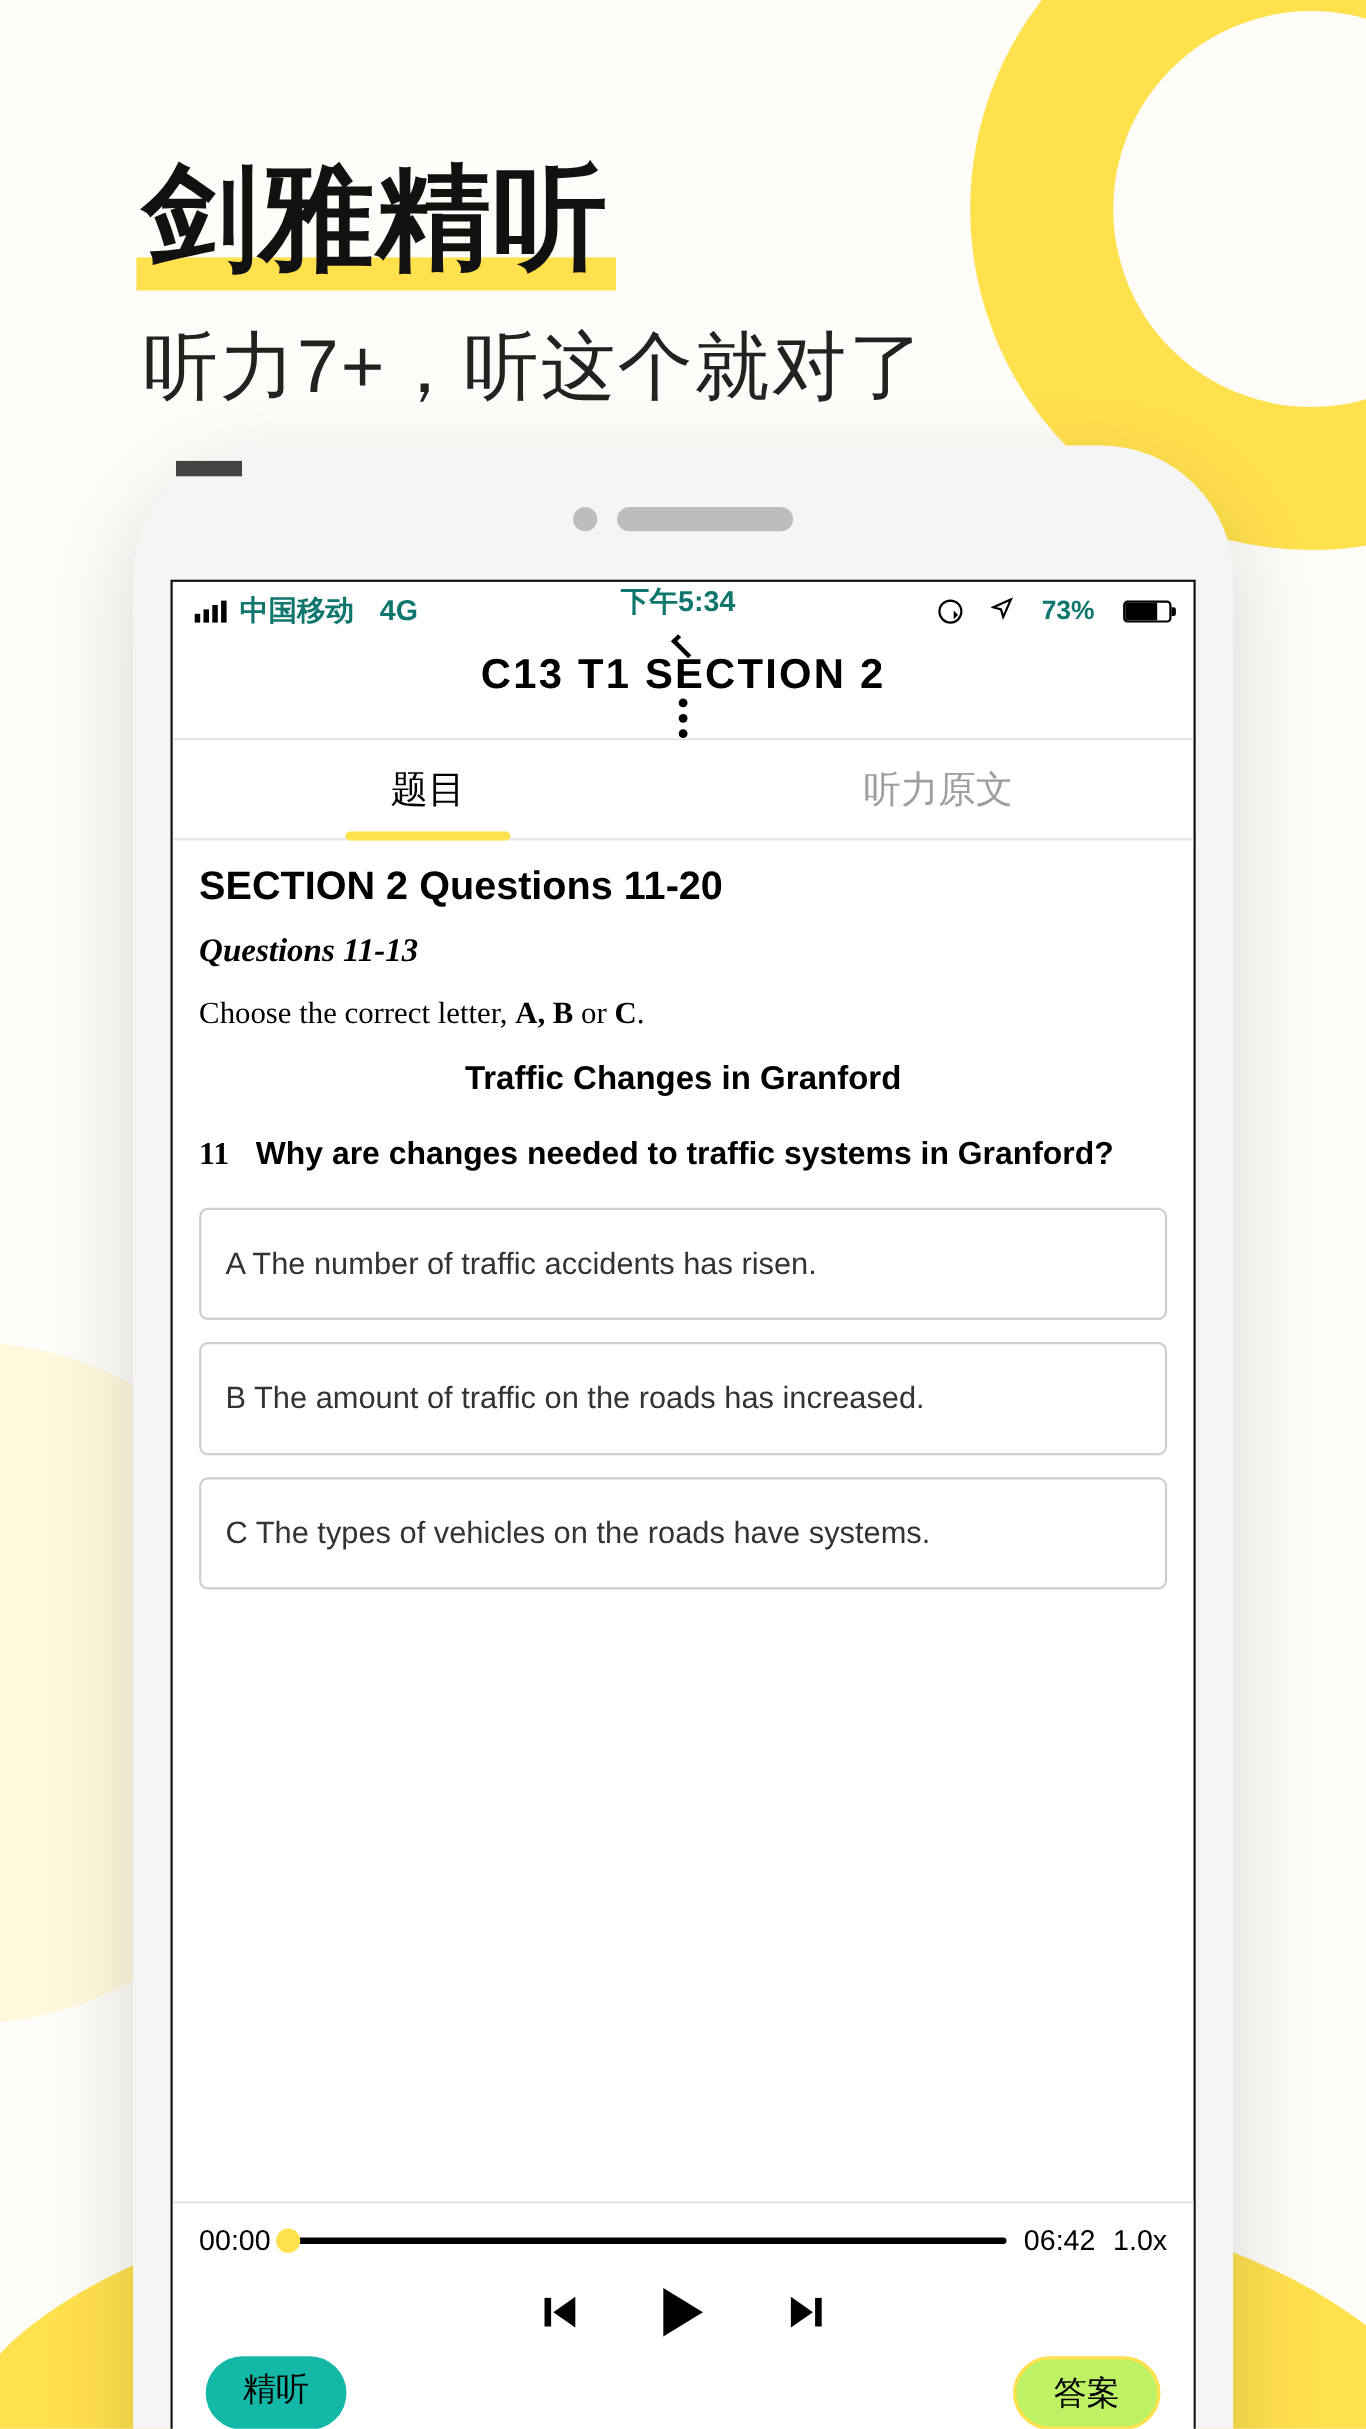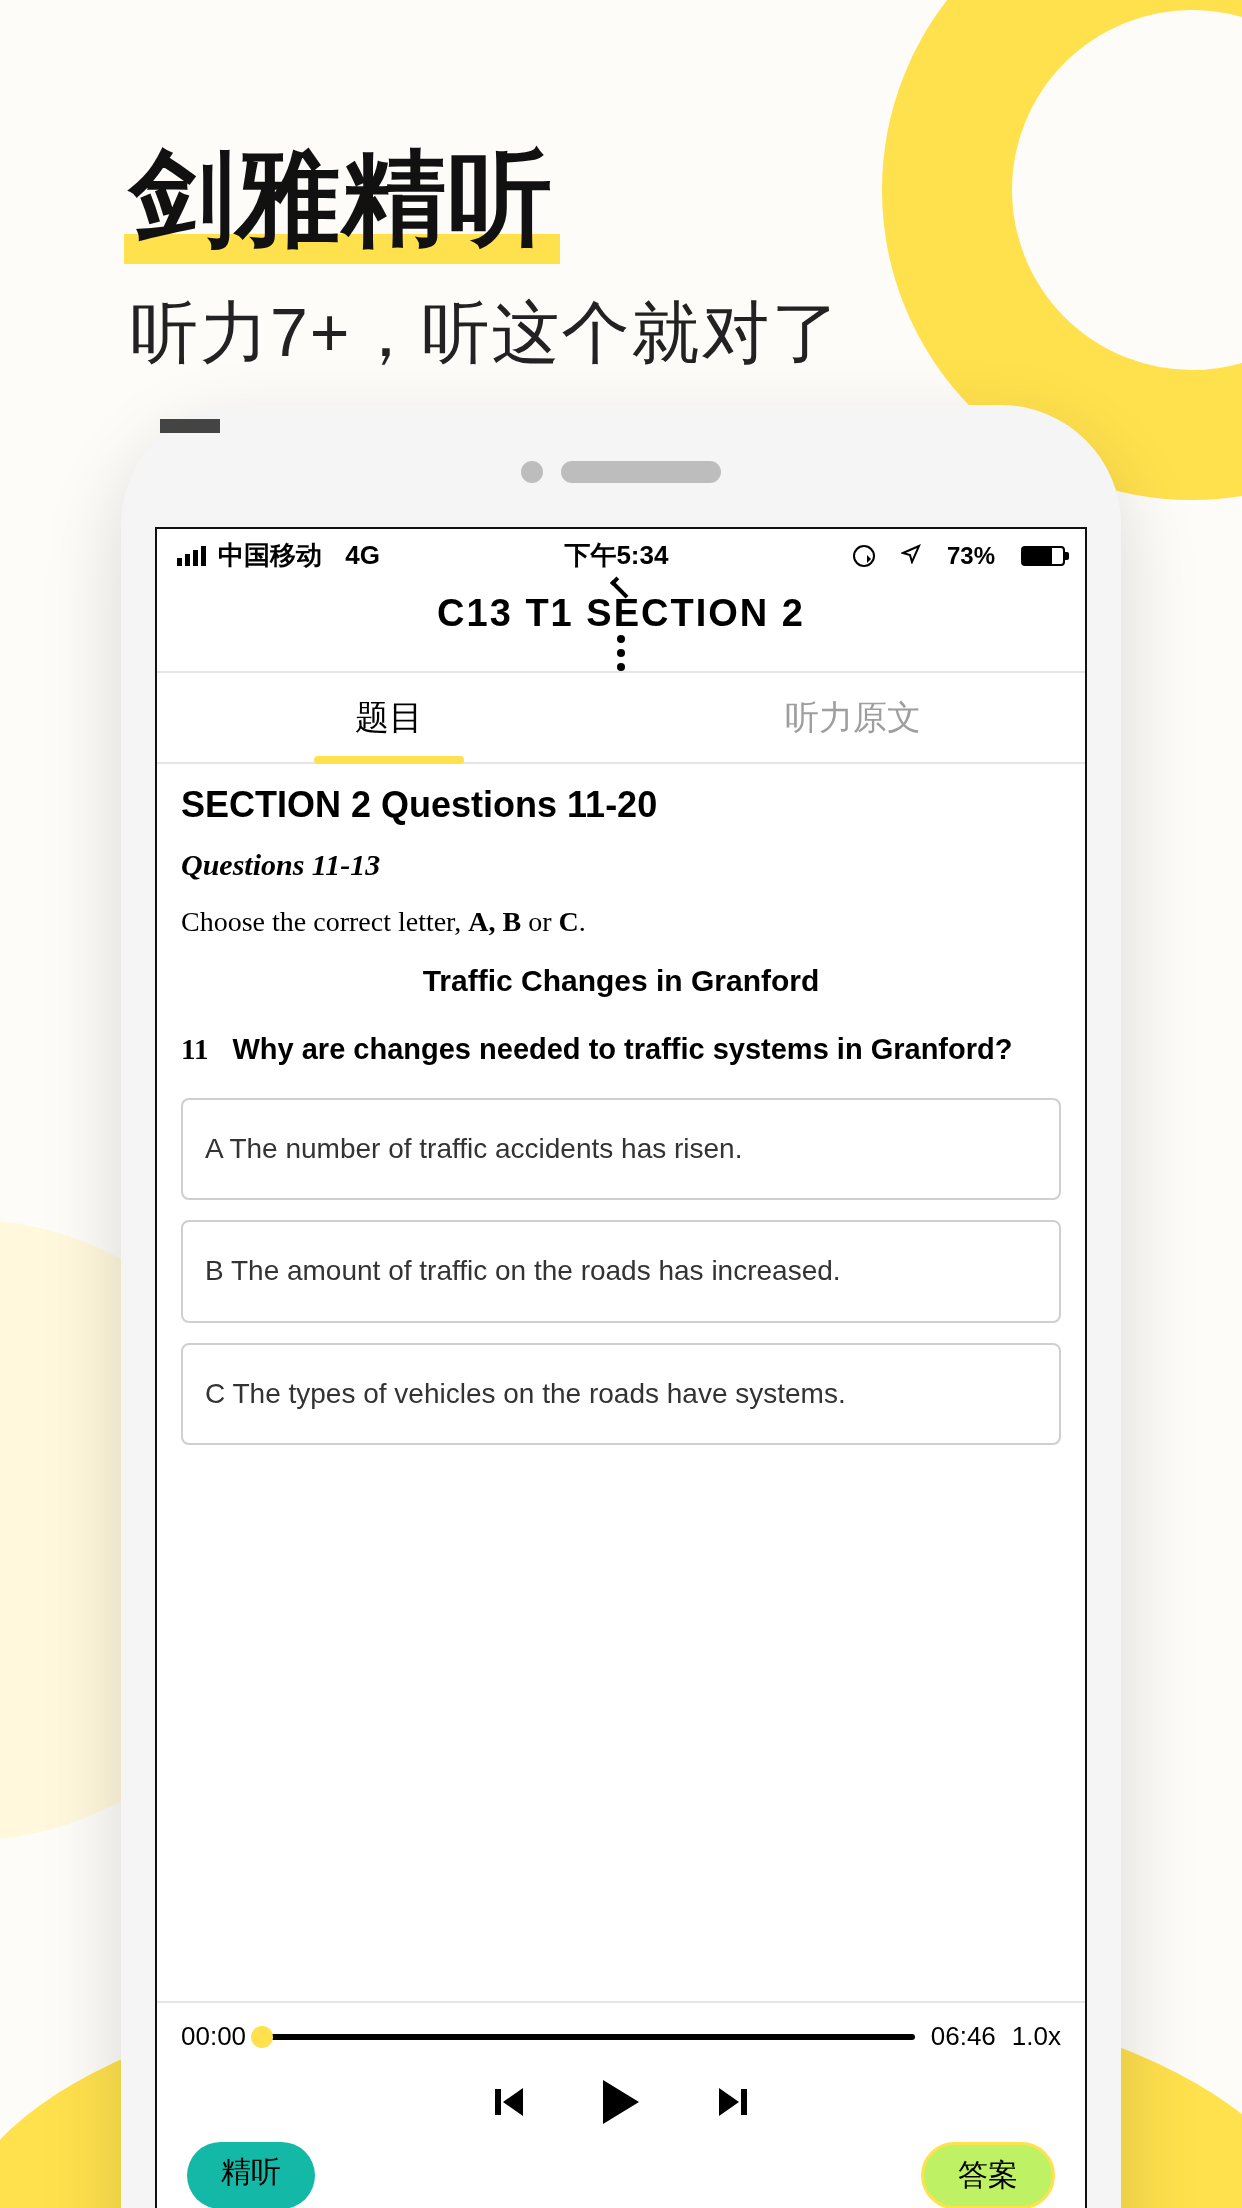--- a/index.html
+++ b/index.html
@@ -123,25 +123,24 @@
     border: 2px solid #111;
     display: flex;
     flex-direction: column;
     overflow: hidden;
   }
 
   
   .status {
     height: 54px;
     display: flex;
-    align-items: center;
     padding: 0 20px;
     font-size: 26px;
     font-weight: 600;
-    color: #000000;
+    color: #0f766e;
     border-bottom: 1px solid transparent;
   }
   .status-left { display: flex; align-items: center; gap: 8px; }
   .signal {
     display: inline-flex; align-items: flex-end; gap: 3px; margin-right: 4px;
   }
   .signal i {
     display: block; width: 5px; background: #000;
   }
   .signal i:nth-child(1){height:8px;}
@@ -379,21 +378,21 @@
         <span>C The types of vehicles on the roads have systems.</span>
       </div>
     </div>
 
     <div class="player">
       <div class="progress-row">
         <span>00:00</span>
         <div class="track">
           <div class="thumb"></div>
         </div>
-        <span>06:46</span>
+        <span>06:42</span>
         <span>1.0x</span>
       </div>
       <div class="controls">
         <div class="skip-prev"></div>
         <div class="play-btn"></div>
         <div class="skip-next"></div>
       </div>
       <div class="bottom-row">
         <div class="pill pill-jingting">
           <span>精听</span>

